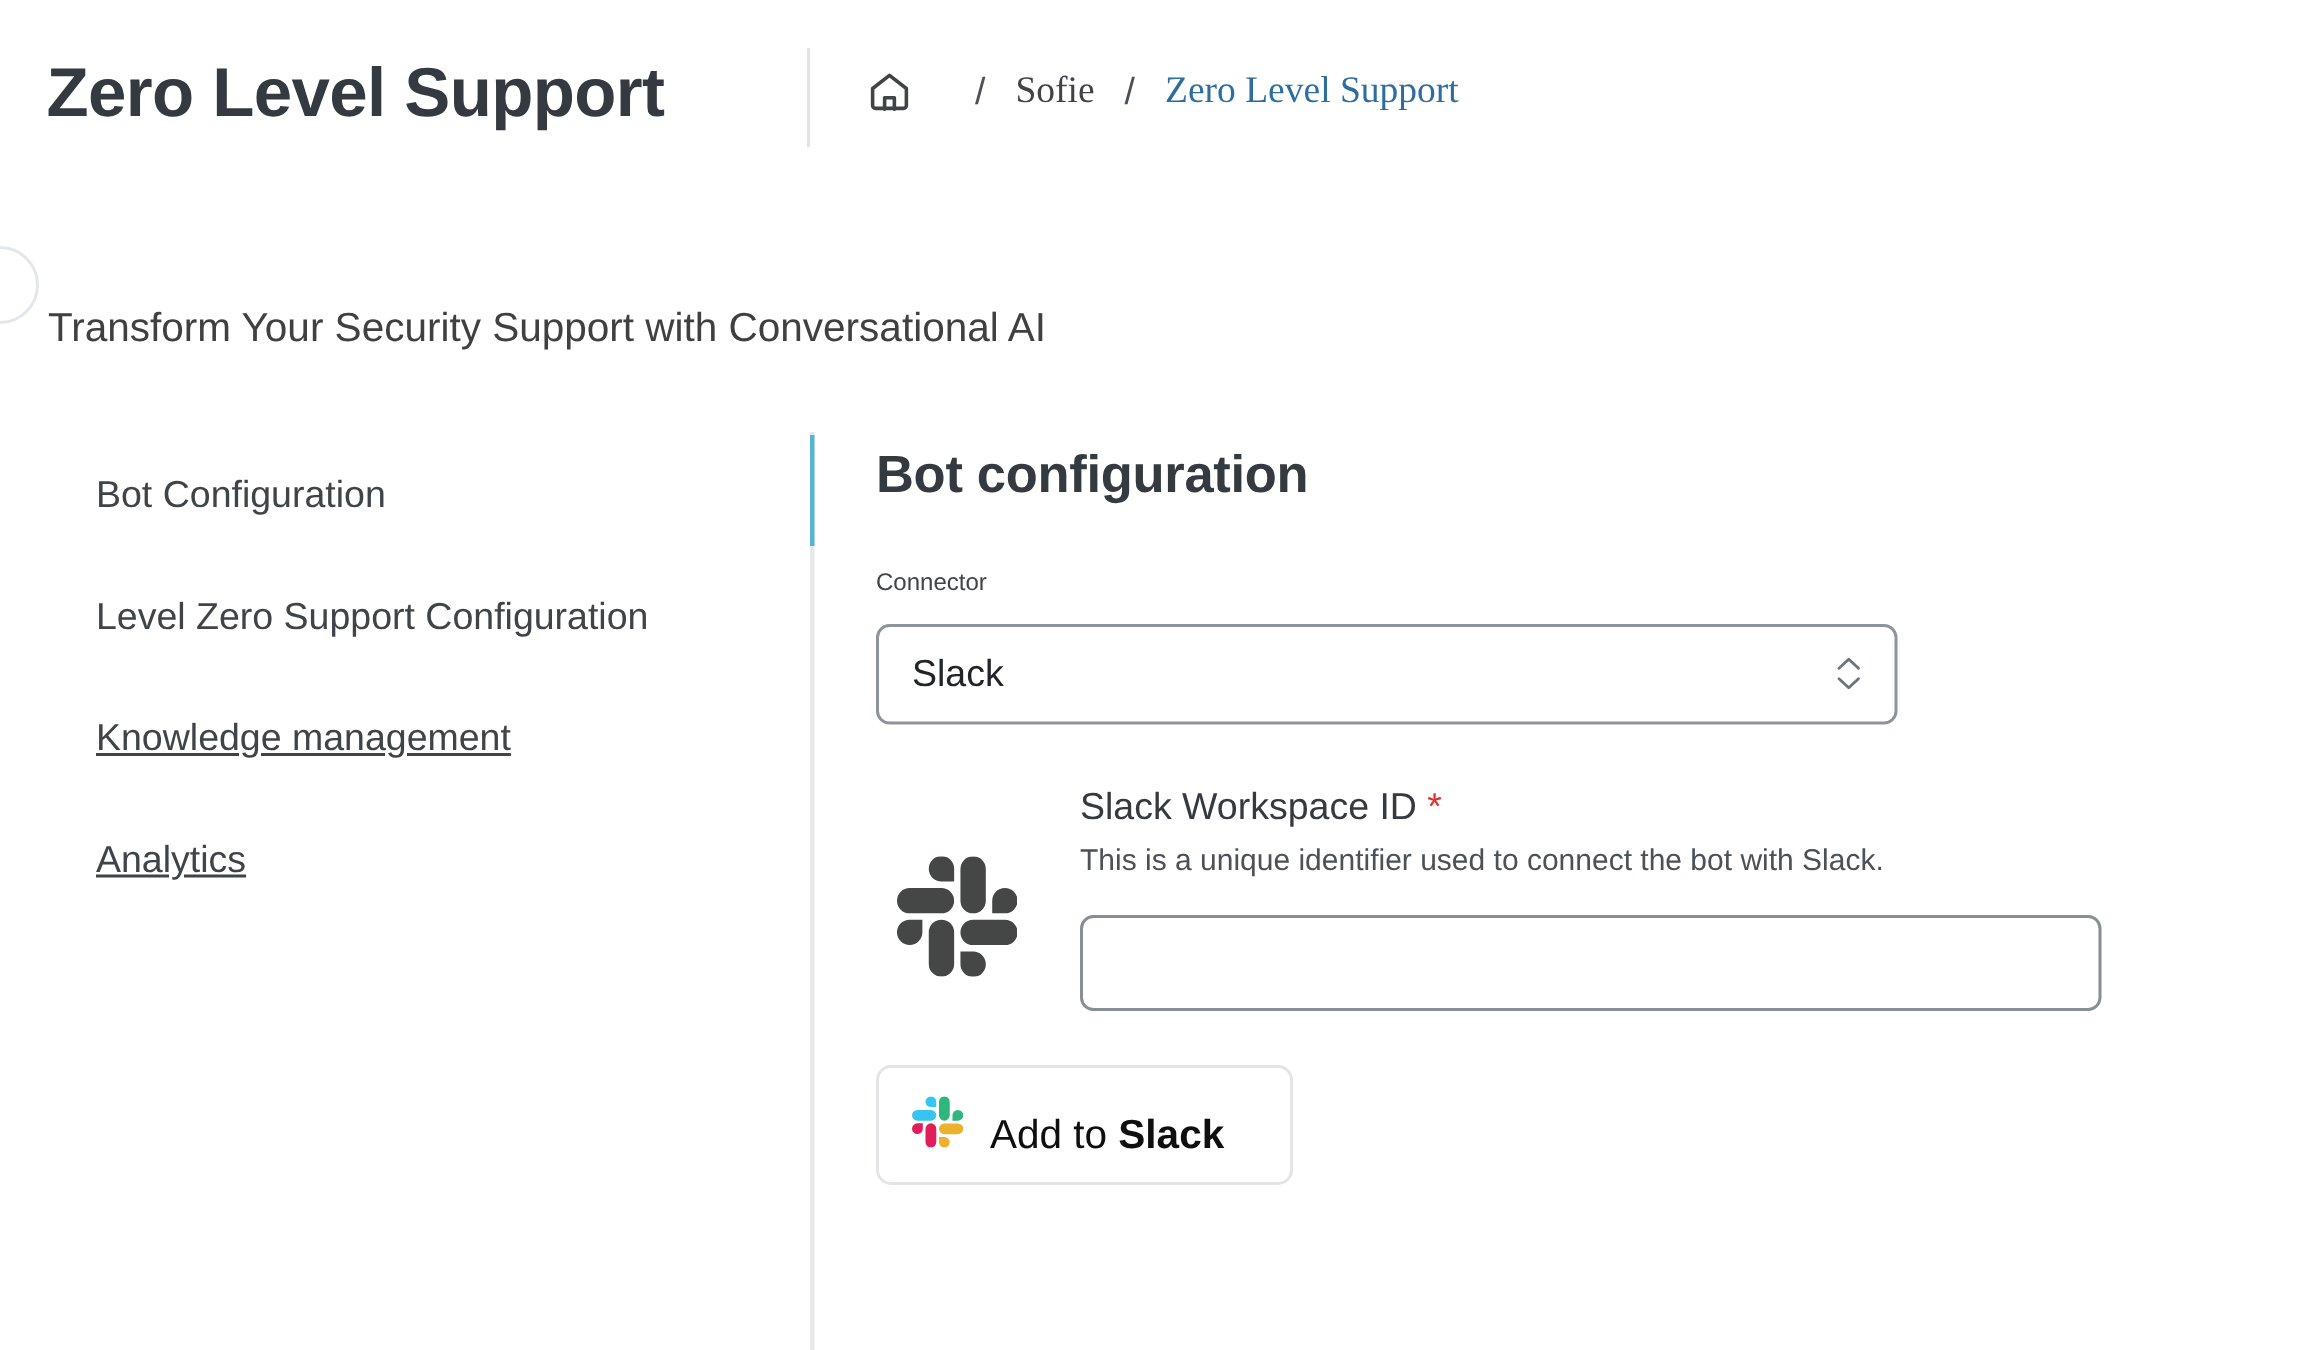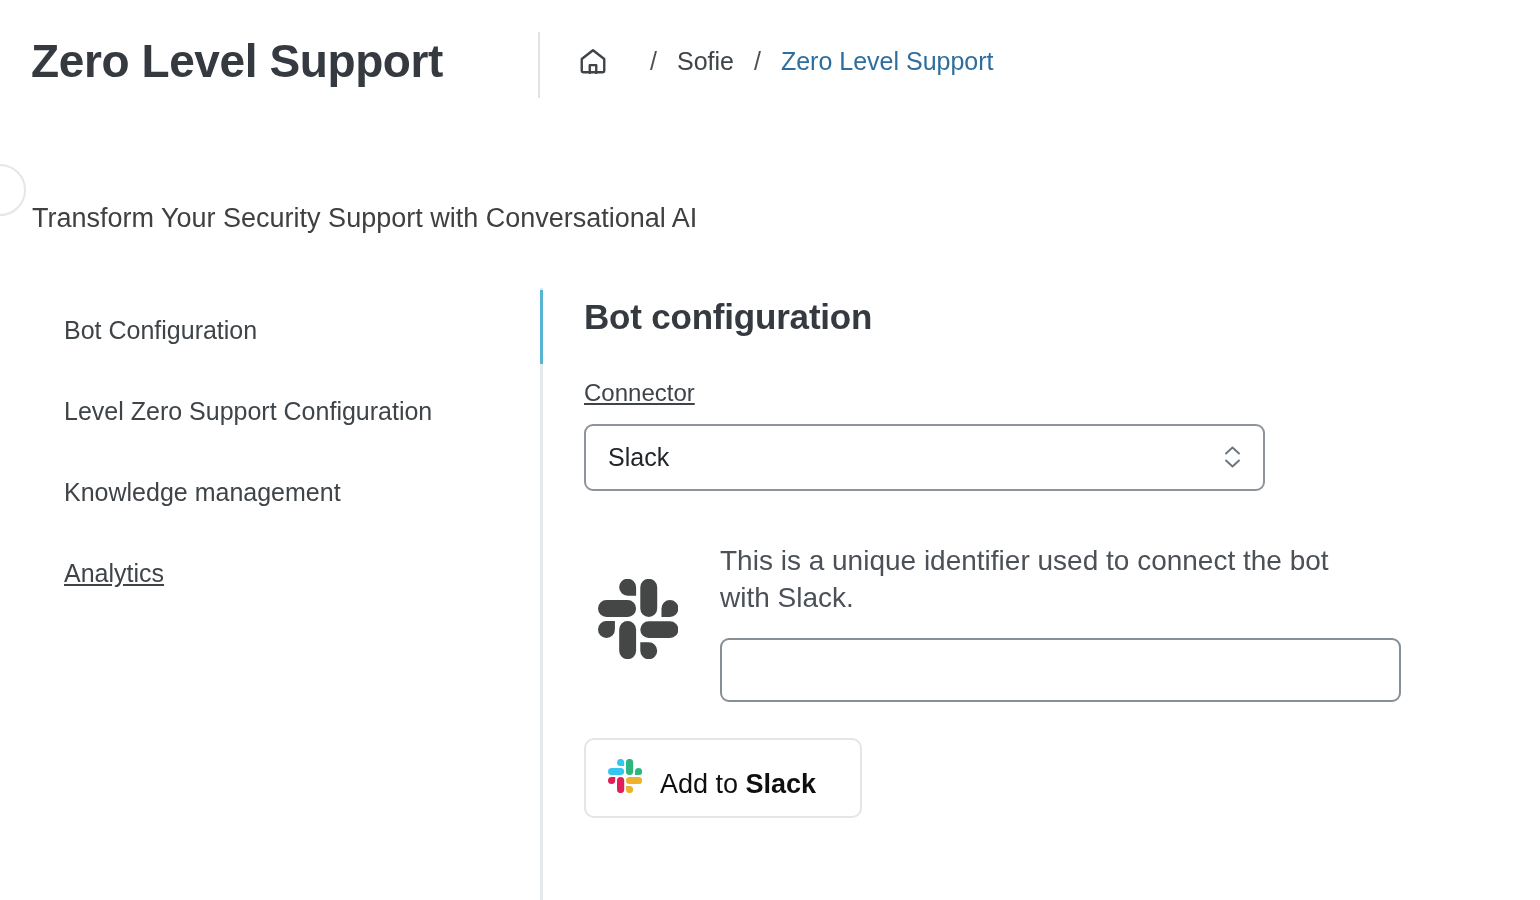--- a/index.html
+++ b/index.html
@@ -27,21 +27,21 @@
     position: absolute; left: 538px; top: 32px;
     width: 2px; height: 66px; background: #dfe3e6;
   }
   .breadcrumb {
     position: absolute; left: 578px; top: 46px;
     display: flex; align-items: center; gap: 0px;
     font-size: 25px; color: #3f4448;
   }
   .bc-home { display:flex; align-items:center; margin-right: 22px; }
   .bc-sep { color: #4b5157; font-size: 25px; margin: 0 20px; }
-  .bc-item { color: #3f4448; white-space: nowrap; }
+  .bc-item { color: #3f4448; white-space: nowrap; font-family: Liberation Serif, serif; }
   .bc-item.current { color: #2e6e9e; }
 
   
   .edge-toggle {
     position: absolute; left: -26px; top: 164px;
     width: 52px; height: 52px; border-radius: 50%;
     border: 2px solid #e3e7ea; background: #fff;
   }
 
   
@@ -54,34 +54,34 @@
   .body-area { position: absolute; left: 0; top: 288px; width: 1277px; height: 624px; }
 
   .sidebar { position: absolute; left: 0; top: 0; width: 540px; height: 624px; }
   .nav-item {
     position: absolute; left: 64px;
     font-size: 25px; color: #3f4448; white-space: nowrap;
     cursor: pointer; line-height: 1;
   }
   .nav-item.n0 { top: 30px; }
   .nav-item.n1 { top: 111px; }
-  .nav-item.n2 { top: 192px; }
+  .nav-item.n2 { top: 192px; text-decoration: underline; }
   .nav-item.n3 { top: 273px; text-decoration: underline; }
 
   .rail { position: absolute; left: 540px; top: 0; width: 3px; height: 624px; background: #e6e9ec; }
   .rail-active { position: absolute; left: 540px; top: 2px; width: 3px; height: 74px; background: #58b4d1; }
 
   
   .content { position: absolute; left: 584px; top: 0; width: 930px; }
   .section-title {
     font-size: 35px; font-weight: 700; color: #343a40;
     letter-spacing: -0.2px; margin: 10px 0 0 0; line-height: 1.1;
   }
   .field-label {
-    margin-top: 44px; font-size: 24px; color: #3f4448; line-height: 1; text-decoration: underline;
+    margin-top: 44px; font-size: 16px; color: #3f4448; line-height: 1;
   }
 
   .select-wrap {
     position: relative; margin-top: 19px;
     width: 681px; height: 67px;
     border: 2px solid #8d949c; border-radius: 9px;
     background: #fff; display: flex; align-items: center;
     padding: 0 22px; cursor: pointer;
   }
   .select-value { font-size: 25px; color: #212529; }
@@ -90,21 +90,21 @@
     display: flex; flex-direction: column; gap: 3px; align-items: center;
   }
 
   
   .slack-row { position: relative; margin-top: 42px; display: flex; align-items: flex-start; }
   .slack-mark { width: 80px; margin-left: 14px; margin-top: 46px; flex: 0 0 80px; }
   .slack-fields { margin-left: 42px; width: 682px; }
   .ws-label { font-size: 25px; color: #343a40; font-weight: 500; line-height: 1.1; }
   .req-star { color: #e03131; font-size: 25px; }
   .ws-desc {
-    margin-top: 9px; font-size: 28px; color: #4b5157;
+    margin-top: 9px; font-size: 20px; color: #4b5157;
     line-height: 1.33; max-width: 625px;
   }
   .ws-input {
     margin-top: 22px; width: 681px; height: 64px;
     border: 2px solid #868e96; border-radius: 9px; background: #fff;
     font-size: 24px; color: #212529; padding: 0 18px;
     font-family: "Liberation Sans", sans-serif; outline: none;
   }
 
   
@@ -177,20 +177,24 @@
         <div class="slack-mark">
           <svg width="80" height="80" viewBox="0 0 122 122" fill="#444746">
             <path d="M25.8 77.1a12.9 12.9 0 1 1-12.9-12.9h12.9zM32.3 77.1a12.9 12.9 0 0 1 25.8 0v32.3a12.9 12.9 0 0 1-25.8 0z"></path>
             <path d="M45.2 25.4a12.9 12.9 0 1 1 12.9-12.9v12.9zM45.2 32a12.9 12.9 0 0 1 0 25.8H12.9a12.9 12.9 0 0 1 0-25.8z"></path>
             <path d="M96.8 44.9a12.9 12.9 0 1 1 12.9 12.9H96.8zM90.3 44.9a12.9 12.9 0 0 1-25.8 0V12.6a12.9 12.9 0 0 1 25.8 0z"></path>
             <path d="M77.4 96.6a12.9 12.9 0 1 1-12.9 12.9V96.6zM77.4 90.1a12.9 12.9 0 0 1 0-25.8h32.3a12.9 12.9 0 0 1 0 25.8z"></path>
           </svg>
         </div>
 
         <div class="slack-fields">
+          <div class="ws-label">
+            <span>Slack Workspace ID</span>
+            <span class="req-star">*</span>
+          </div>
           <div class="ws-desc">This is a unique identifier used to connect the bot with Slack.</div>
           <input class="ws-input" type="text" placeholder="" style="">
         </div>
       </div>
 
       <button class="add-slack-btn">
         <span>
           <svg width="34" height="34" viewBox="0 0 122 122">
             <path fill="#e01e5a" d="M25.8 77.1a12.9 12.9 0 1 1-12.9-12.9h12.9zM32.3 77.1a12.9 12.9 0 0 1 25.8 0v32.3a12.9 12.9 0 0 1-25.8 0z"></path>
             <path fill="#36c5f0" d="M45.2 25.4a12.9 12.9 0 1 1 12.9-12.9v12.9zM45.2 32a12.9 12.9 0 0 1 0 25.8H12.9a12.9 12.9 0 0 1 0-25.8z"></path>

